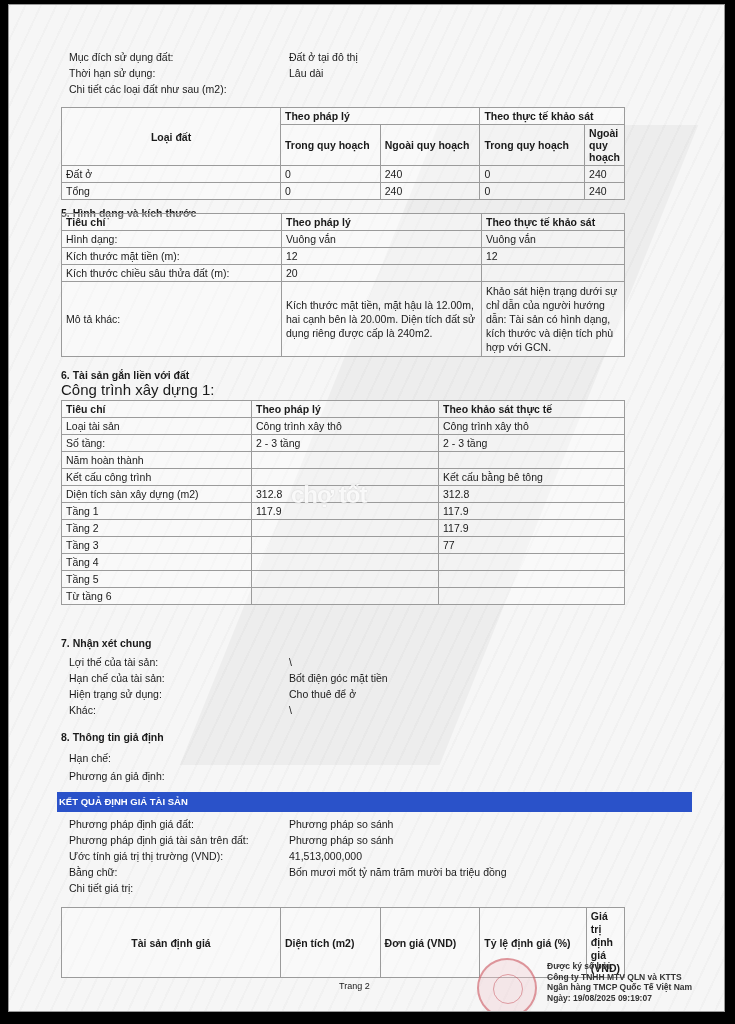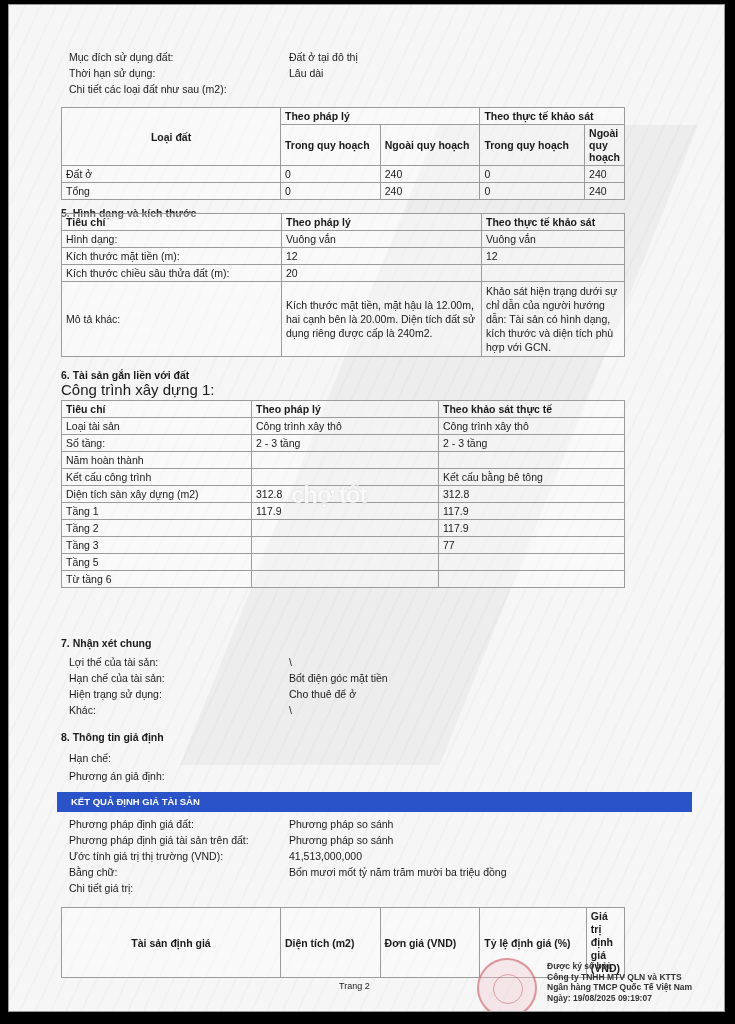--- a/index.html
+++ b/index.html
@@ -36,21 +36,21 @@
     .sub-title { position: absolute; left: 52px; font-size: 15px; }
     table {
       position: absolute; left: 52px; width: 564px; border-collapse: collapse;
       font-size: 10.5px; background: rgba(255,255,255,0.35);
     }
     td, th { border: 1px solid #9b9b9b; padding: 2px 4px; text-align: left; vertical-align: middle; font-weight: normal; }
     th { font-weight: bold; }
     .banner {
       position: absolute; left: 48px; top: 787px; width: 635px; height: 20px;
       background: #2a52c9; color: #fff; font-weight: bold; font-size: 9.5px;
-      line-height: 20px; padding-left: 14px; box-sizing: border-box;
+      line-height: 20px; padding-left: 2px; box-sizing: border-box;
     }
     .footer-page { position: absolute; left: 330px; top: 976px; font-size: 9px; }
     .stamp {
       position: absolute; left: 468px; top: 953px; width: 60px; height: 60px;
       border-radius: 50%; border: 2px solid rgba(200,80,90,0.55);
       background: rgba(240,200,205,0.35); box-sizing: border-box;
     }
     .stamp::after {
       content: ""; position: absolute; left: 14px; top: 14px; width: 28px; height: 28px;
       border-radius: 50%; border: 1px solid rgba(200,80,90,0.5);
@@ -198,20 +198,25 @@
           </tr>
       <tr>
             <td>Tầng 2</td>
             <td></td>
             <td>117.9</td>
           </tr>
       <tr>
             <td>Tầng 3</td>
             <td></td>
             <td>77</td>
+          </tr>
+      <tr>
+            <td>Tầng 4</td>
+            <td></td>
+            <td></td>
           </tr>
       <tr>
             <td>Tầng 5</td>
             <td></td>
             <td></td>
           </tr>
       <tr>
             <td>Từ tầng 6</td>
             <td></td>
             <td></td>

